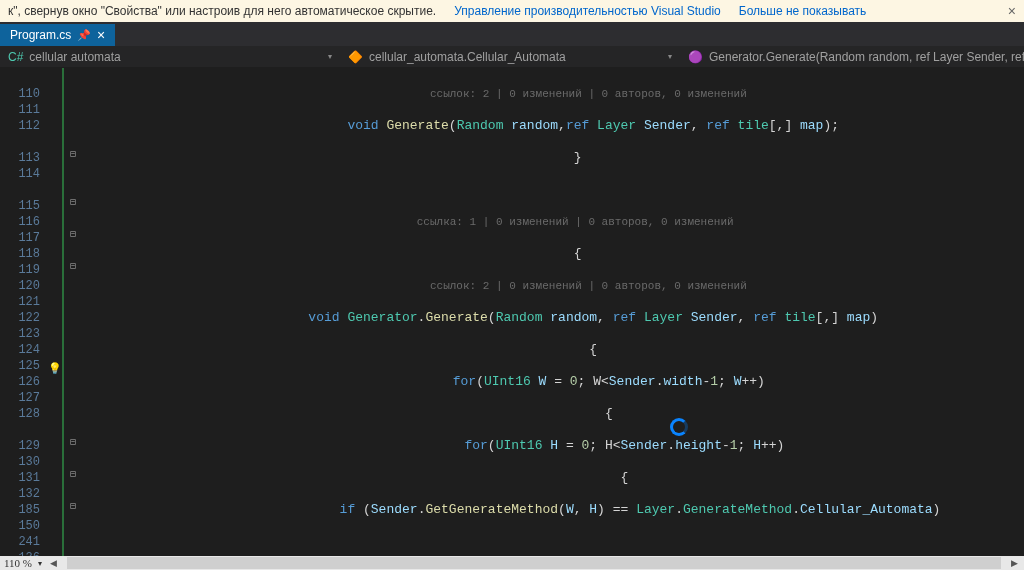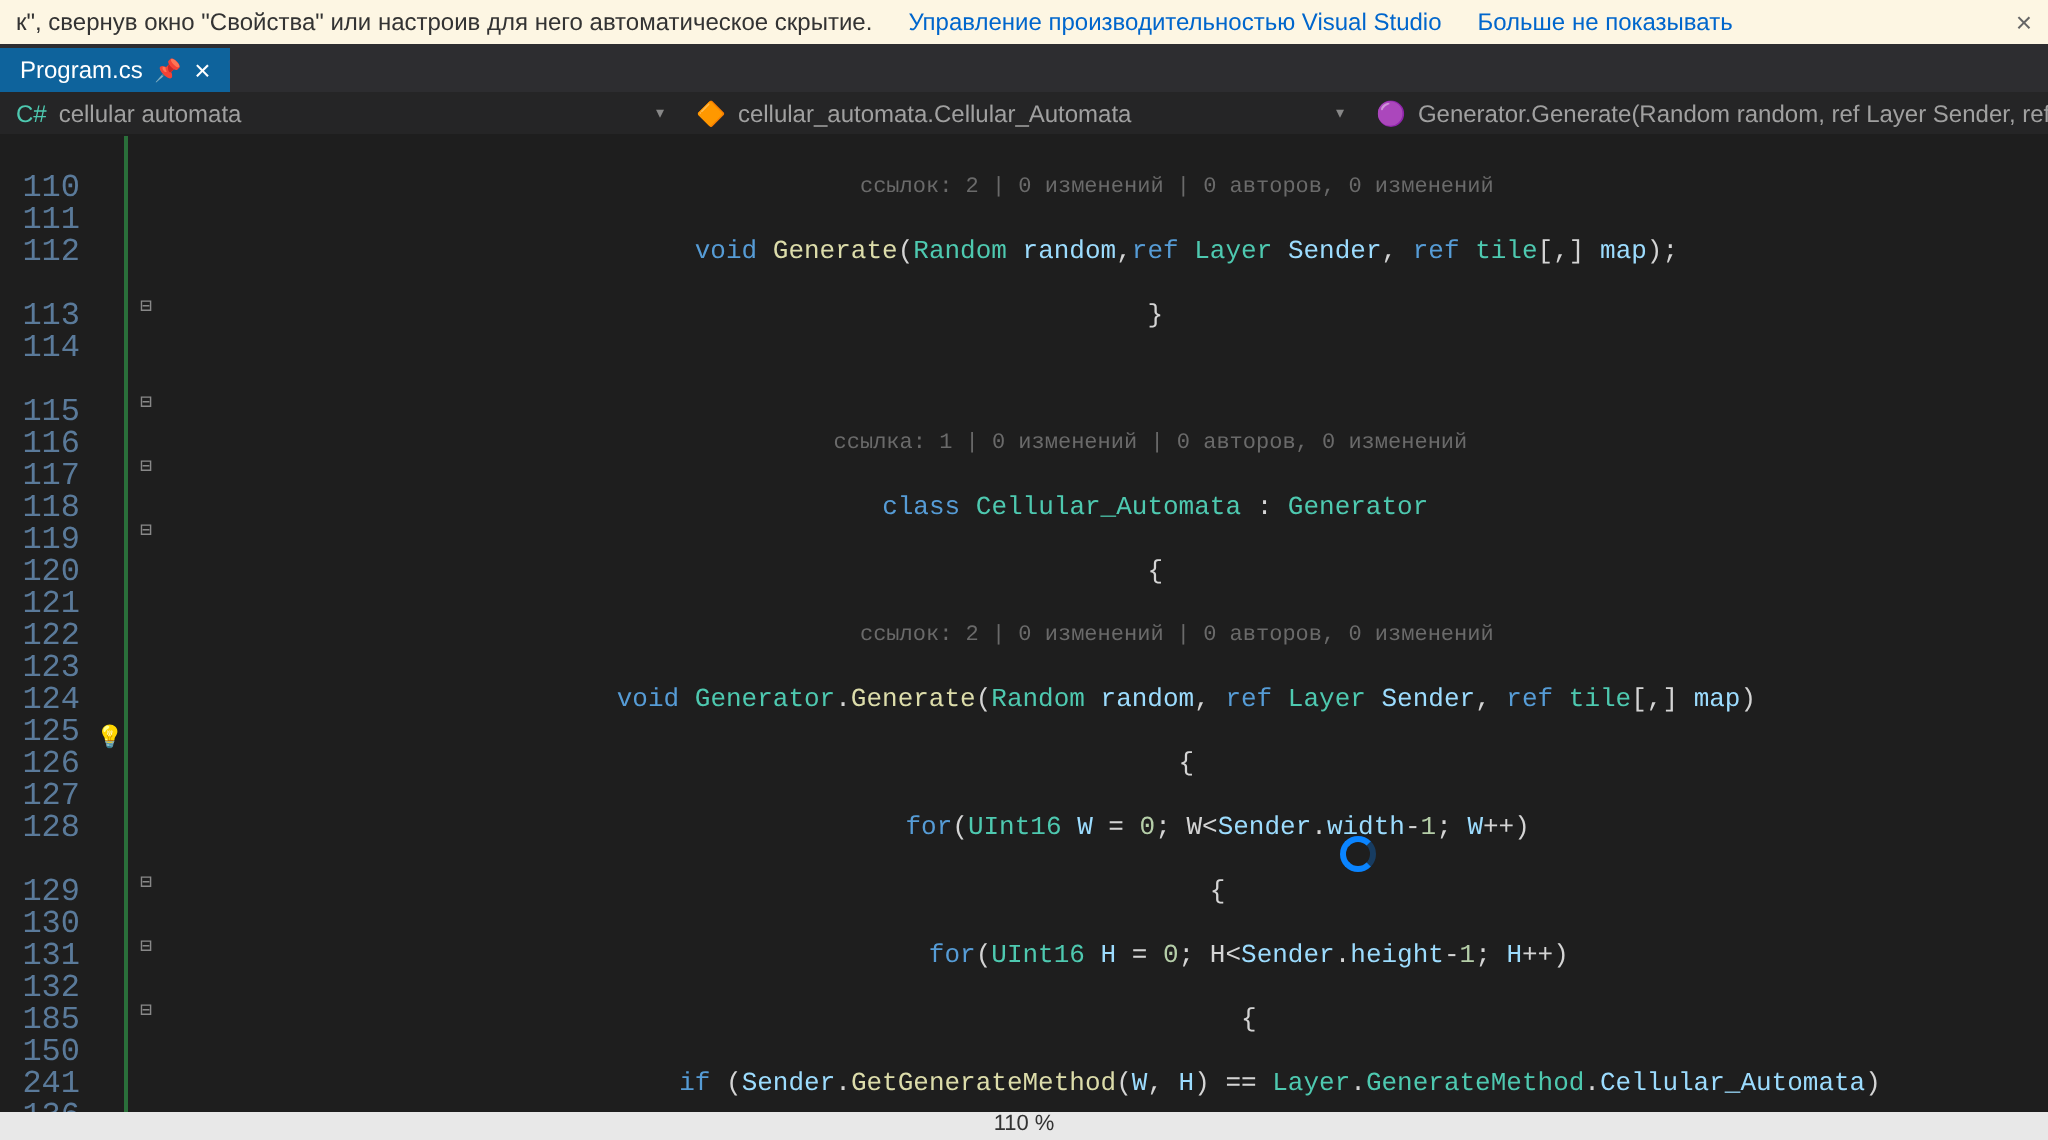--- a/index.html
+++ b/index.html
@@ -75,21 +75,21 @@
   display: flex;
   height: 488px;
   background: #1e1e1e;
   position: relative;
 }
 .gutter {
   width: 48px;
   background: #1e1e1e;
   text-align: right;
   color: #5a7a9a;
-  font-size: 16px;
+  font-size: 12px;
   padding-top: 2px;
   user-select: none;
 }
 .gutter .ln { height: 16px; line-height: 16px; padding-right: 8px; }
 .gutter .ln.spacer { height: 16px; }
 .fold-col {
   width: 14px;
   background: #1e1e1e;
   position: relative;
 }
@@ -123,26 +123,25 @@
   border-right-color: rgba(10,132,255,0.3);
   border-radius: 50%;
 }
 .status-bar {
   position: absolute;
   bottom: 0; left: 0; right: 0;
   height: 14px;
   background: #e8e8e8;
   color: #333;
   font-size: 11px;
-  font-family: Liberation Sans, sans-serif;
+  font-family: Liberation Serif, serif;
   display: flex;
   align-items: center;
   padding: 0 4px;
   gap: 6px;
-  flex-direction: column;
 }
 .status-bar .zoom { cursor: pointer; }
 .status-bar .scroll-track { flex: 1; height: 12px; background: #cfcfcf; margin: 0 2px; display:flex; align-items:center; }
 .status-bar .scroll-arrow { font-size: 9px; color: #555; padding: 0 2px; cursor: pointer; }
 </style>
 </head>
 <body>
 
 <div class="info-bar">
   <span>к", свернув окно "Свойства" или настроив для него автоматическое скрытие.</span>
@@ -225,21 +224,20 @@
     <span class="fold" style="top:402px">⊟</span>
     <span class="fold" style="top:434px">⊟</span>
   </div>
 
   <div class="code">
 <div class="codelens">        <span>ссылок: 2 | 0 изменений | 0 авторов, 0 изменений</span></div>
 <div class="line">        <span class="kw">void</span> <span class="method">Generate</span>(<span class="type">Random</span> <span class="var">random</span>,<span class="kw">ref</span> <span class="type">Layer</span> <span class="var">Sender</span>, <span class="kw">ref</span> <span class="type">tile</span>[,] <span class="var">map</span>);</div>
 <div class="line">    }</div>
 <div class="line"></div>
 <div class="codelens">    <span>ссылка: 1 | 0 изменений | 0 авторов, 0 изменений</span></div>
-<div class="line">    <span class="kw">class</span> <span class="type">Cellular_Automata</span> : <span class="type">Generator</span></div>
 <div class="line">    {</div>
 <div class="codelens">        <span>ссылок: 2 | 0 изменений | 0 авторов, 0 изменений</span></div>
 <div class="line">        <span class="kw">void</span> <span class="type">Generator</span>.<span class="method">Generate</span>(<span class="type">Random</span> <span class="var">random</span>, <span class="kw">ref</span> <span class="type">Layer</span> <span class="var">Sender</span>, <span class="kw">ref</span> <span class="type">tile</span>[,] <span class="var">map</span>)</div>
 <div class="line">        {</div>
 <div class="line">            <span class="kw">for</span>(<span class="type">UInt16</span> <span class="var">W</span> = <span class="num">0</span>; W&lt;<span class="var">Sender</span>.<span class="prop">width</span>-<span class="num">1</span>; <span class="var">W</span>++)</div>
 <div class="line">            {</div>
 <div class="line">                <span class="kw">for</span>(<span class="type">UInt16</span> <span class="var">H</span> = <span class="num">0</span>; H&lt;<span class="var">Sender</span>.<span class="prop">height</span>-<span class="num">1</span>; <span class="var">H</span>++)</div>
 <div class="line">                {</div>
 <div class="line">                    <span class="kw">if</span> (<span class="var">Sender</span>.<span class="method">GetGenerateMethod</span>(<span class="var">W</span>, <span class="var">H</span>) == <span class="type">Layer</span>.<span class="type">GenerateMethod</span>.<span class="prop">Cellular_Automata</span>)</div>
 

